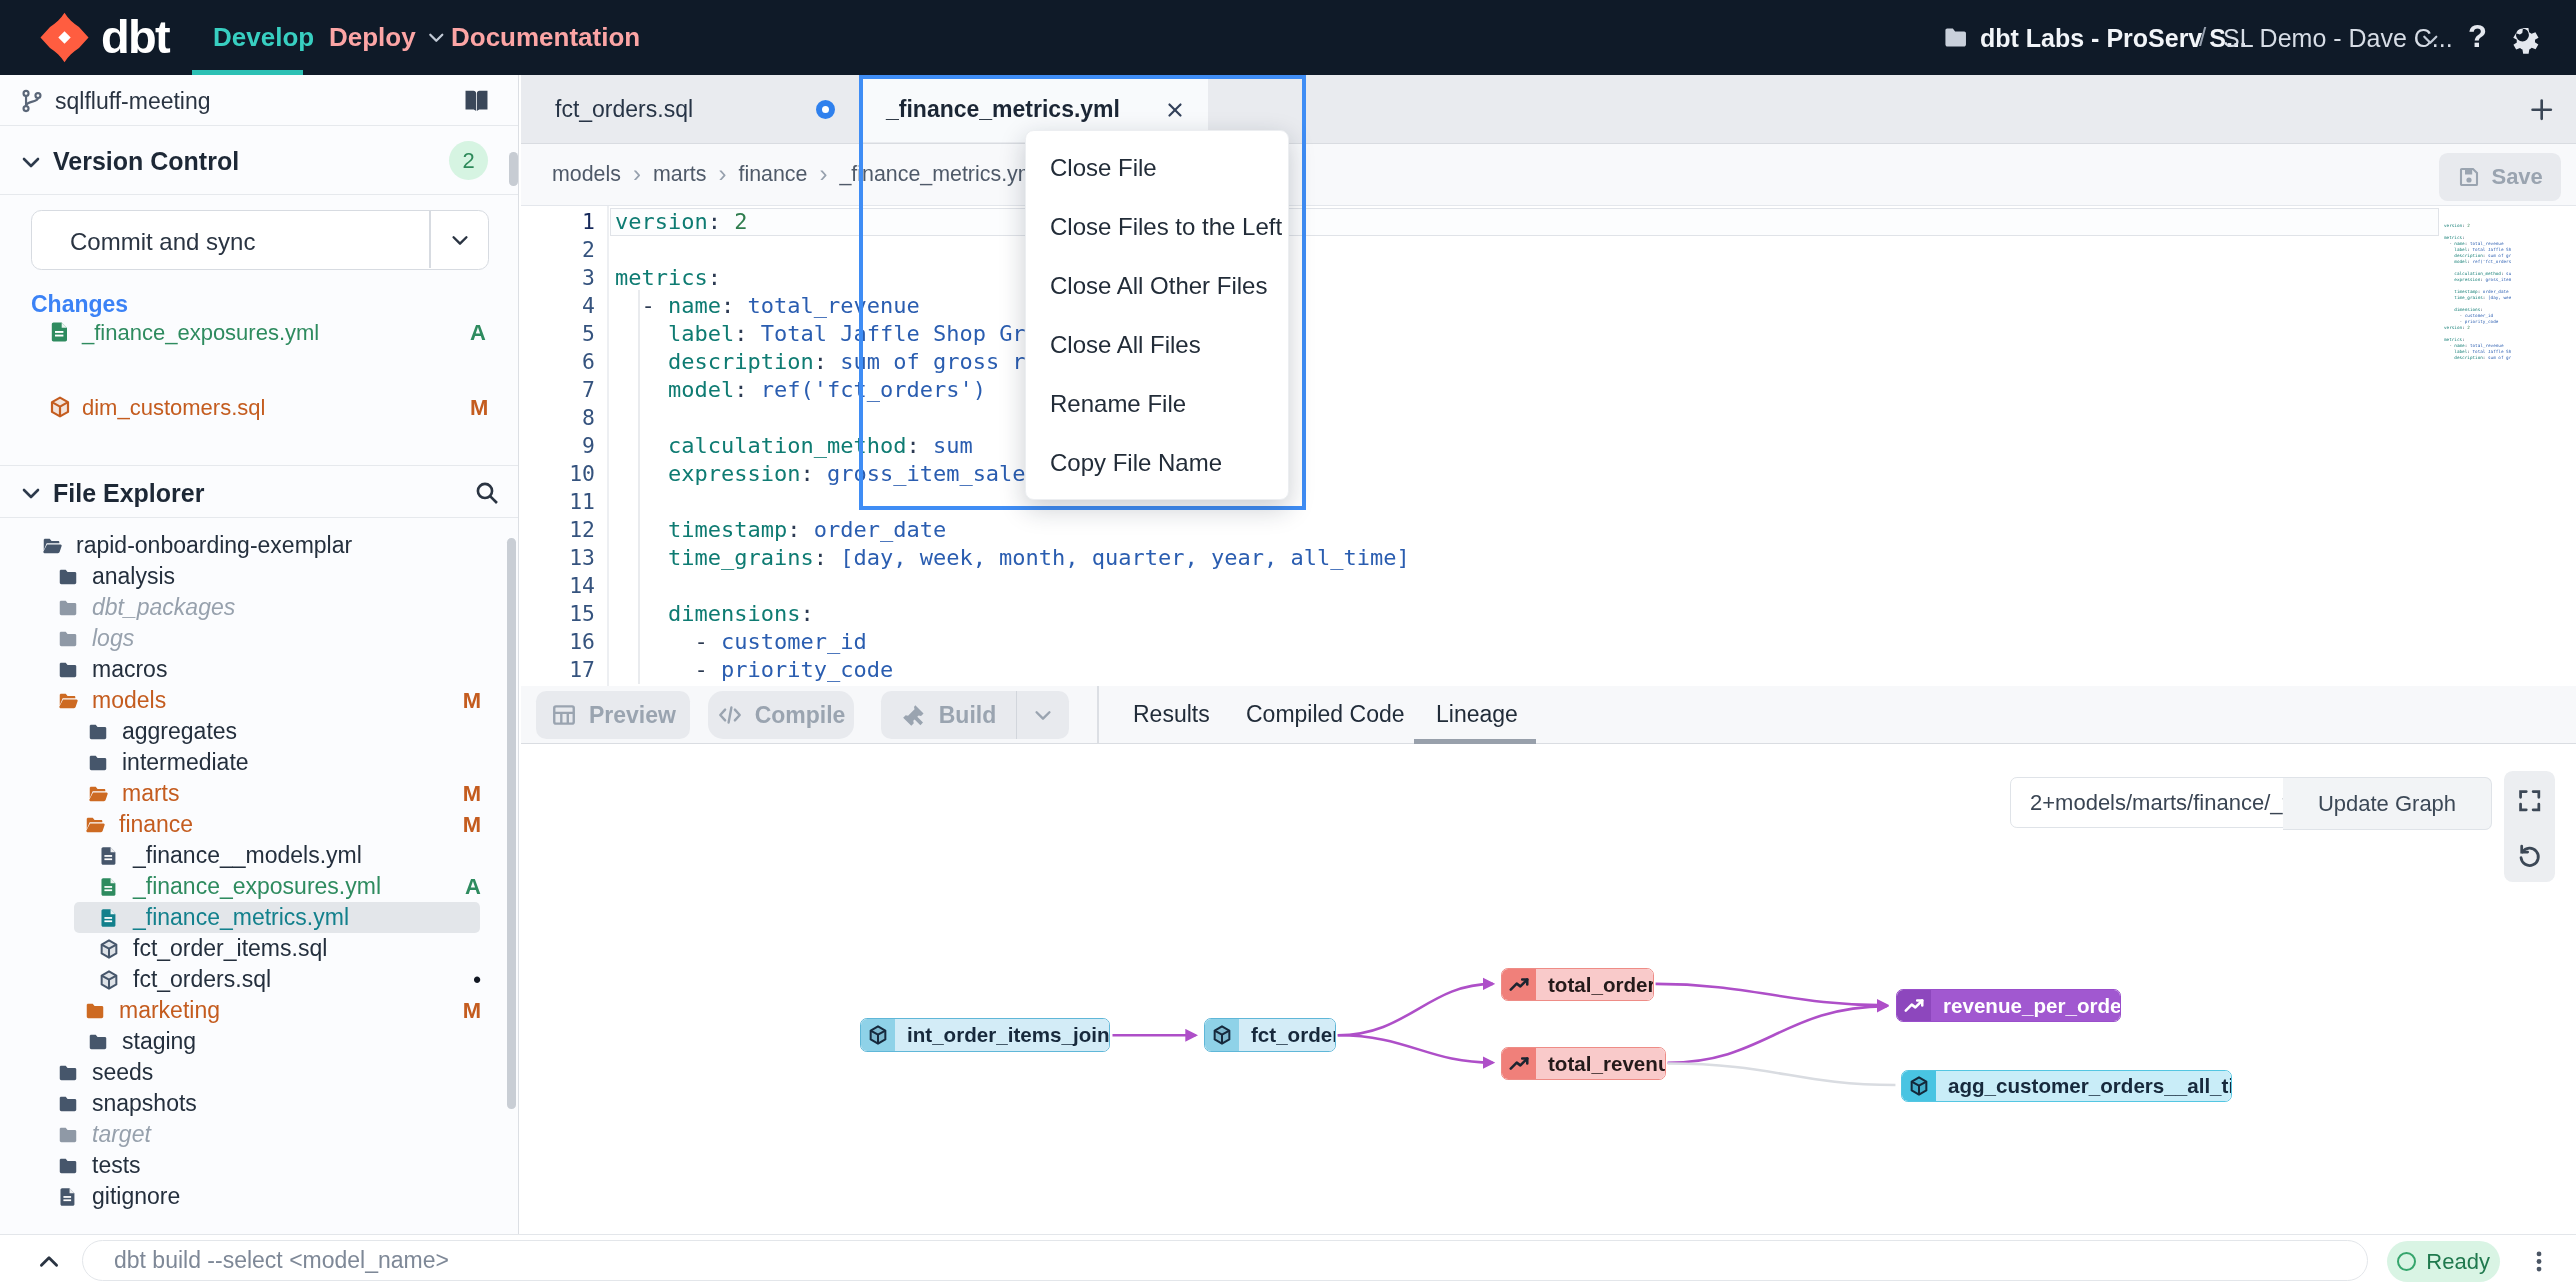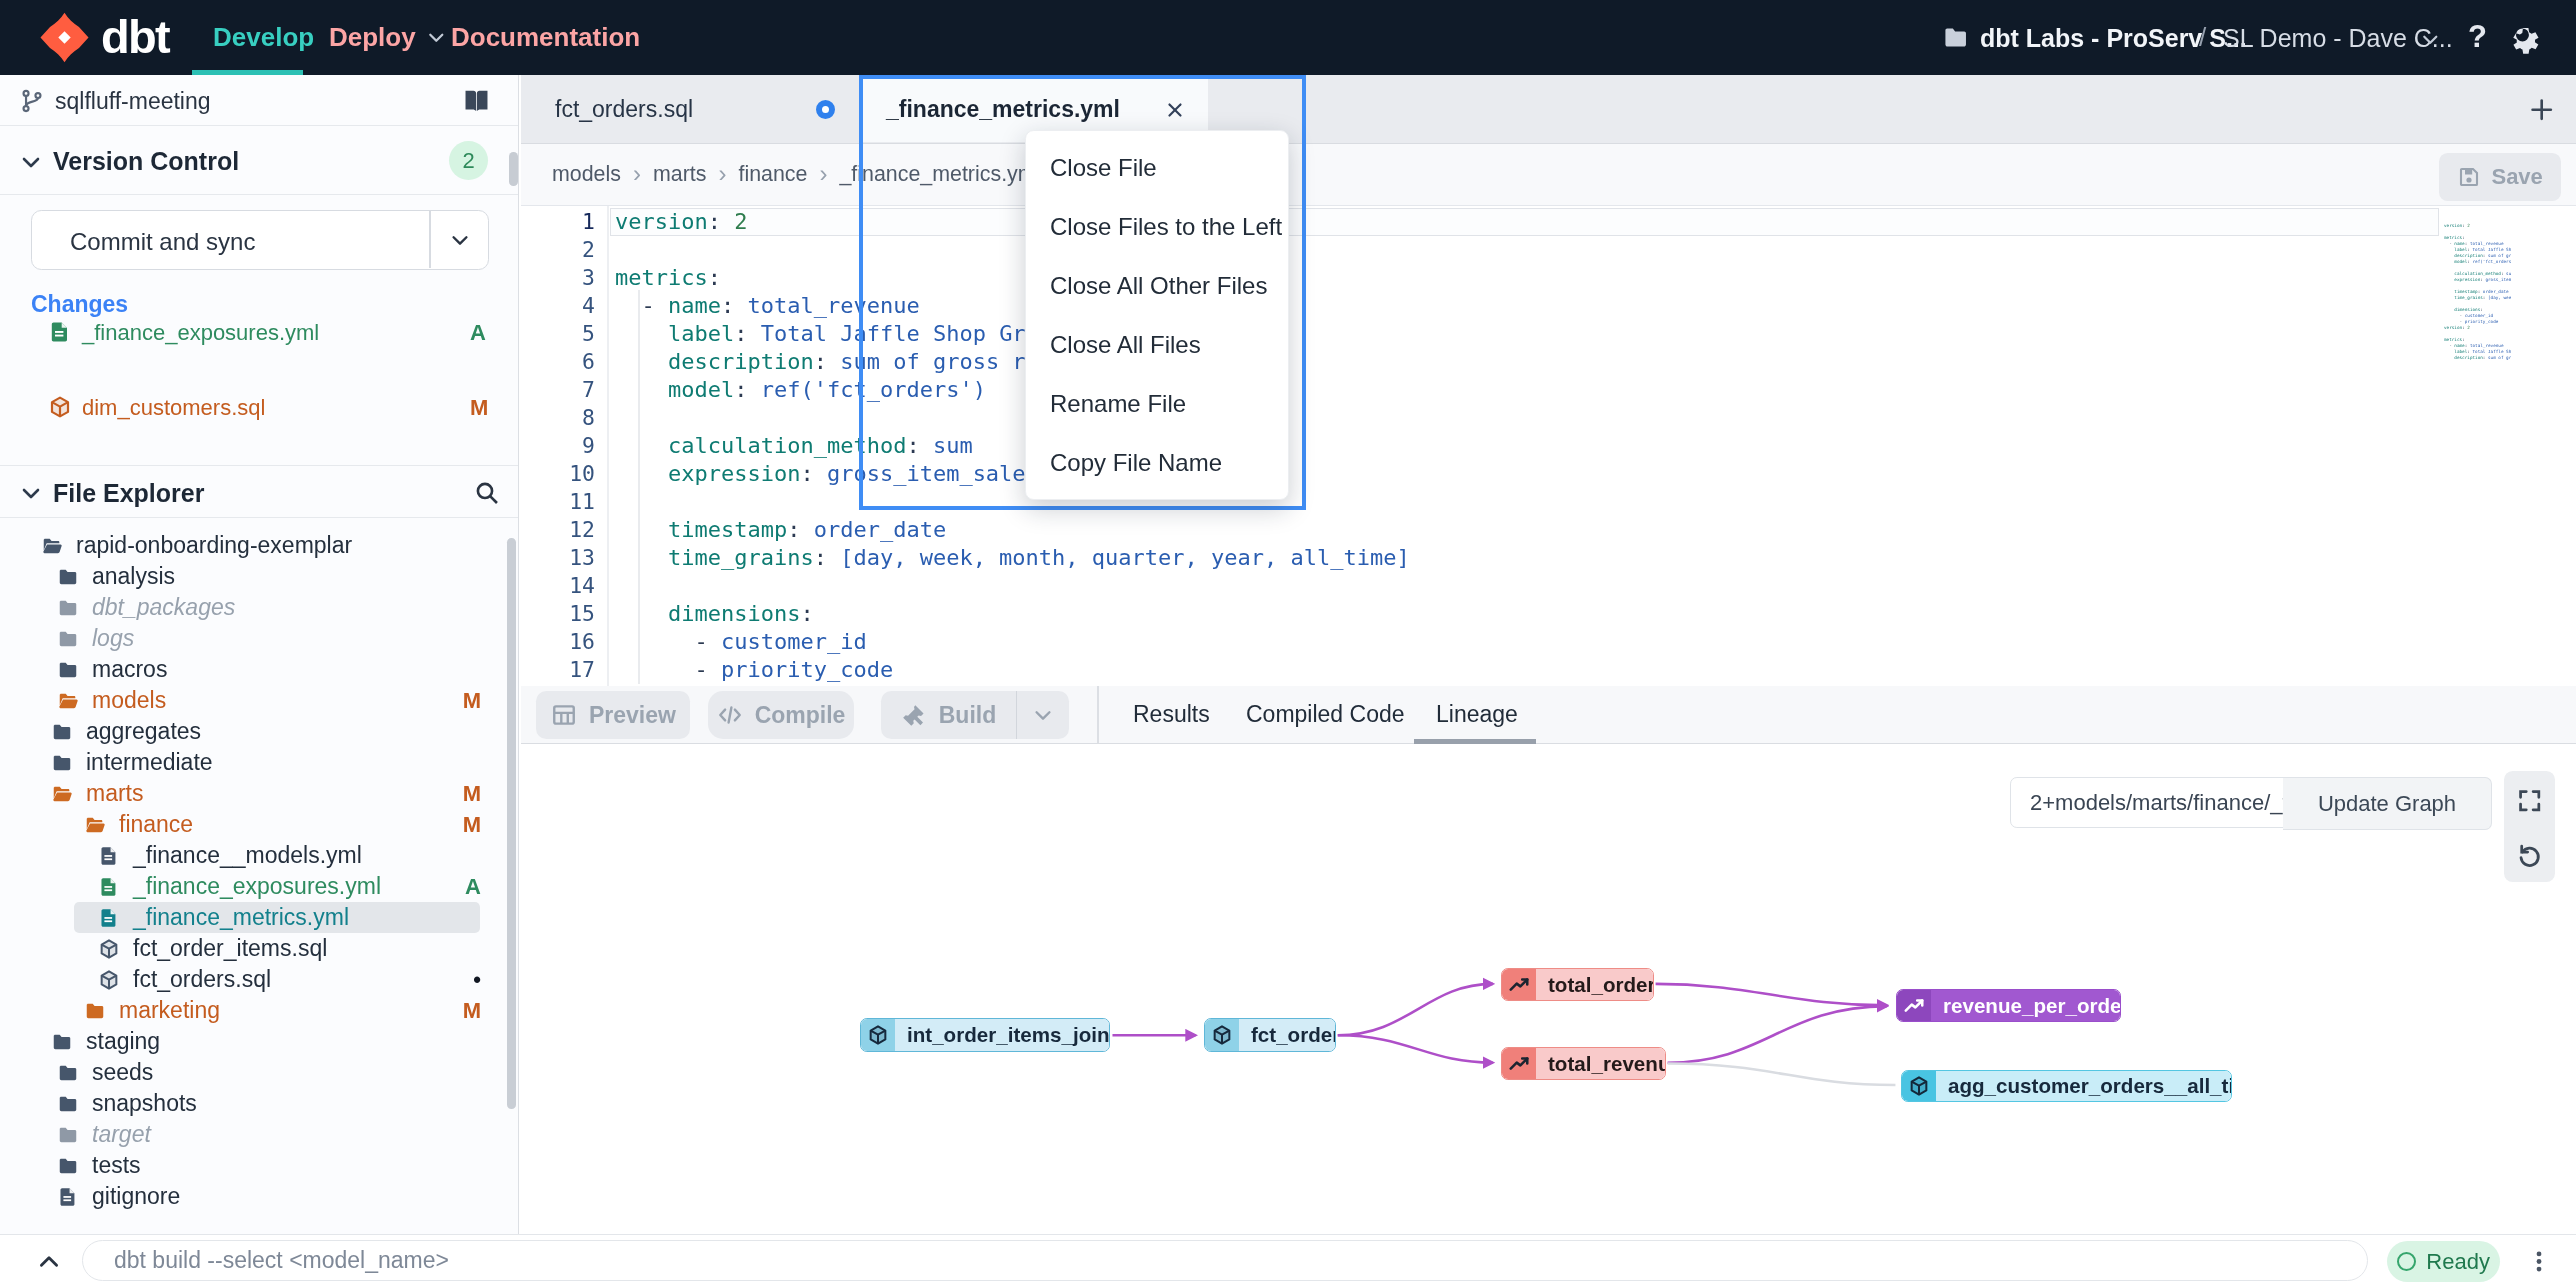--- a/index.html
+++ b/index.html
@@ -50,21 +50,21 @@
   .chg-green, .chg-green .ficon { color:#2e8b5f; }
   .chg-orange, .chg-orange .ficon { color:#c45c1f; }
   .fe-row { left:0; top:390px; width:519px; height:53px; border-top:1.7px solid #e6e9ed; border-bottom:1.7px solid #e6e9ed; }
   .fe-chev { left:19px; top:15.4px; width:24px; height:24px; color:#2d3a4c; }
   .fe-title { left:53px; top:13px; font-size:25px; font-weight:bold; color:#1d2836; }
   .fe-search { left:473px; top:13px; width:27.4px; height:27.4px; color:#2a3442; }
   .tree { left:0; top:443px; width:519px; height:716px; padding-top:12px; }
   .trow { position:relative; height:31px; display:flex; align-items:center; font-size:23px; color:#242f3d; }
   .trow .ticon { width:26px; height:22px; margin-right:11px; color:#46566b; flex:none; }
   .trow .tbadge { position:absolute; right:38px; font-size:22px; font-weight:bold; }
-  .l0 { padding-left:39px; } .l1 { padding-left:55px; } .l2 { padding-left:49px; }
+  .l0 { padding-left:39px; } .l1 { padding-left:55px; } .l2 { padding-left:85px; }
   .l3 { padding-left:82px; } .l4 { padding-left:96px; }
   .c-orange { color:#c45c1f; } .c-orange .ticon { color:#cd6a22; }
   .c-green { color:#2e8b5f; } .c-green .ticon { color:#2e8b5f; }
   .c-teal { color:#13808c; } .c-teal .ticon { color:#13808c; }
   .c-muted { color:#97a1ad; font-style:italic; } .c-muted .ticon { color:#8f99a6; }
   .b-orange { color:#c45c1f; } .b-green { color:#2e8b5f; } .b-dot { color:#111722; font-size:26px; }
   .trow.sel::before { content:""; position:absolute; left:74px; right:39px; top:0; bottom:0; background:#e3e6ea; border-radius:5.1px; z-index:-1; }
   .trow { z-index:0; }
   .sb-thumb1 { left:509px; top:77px; width:8.6px; height:34px; background:#c7ccd3; border-radius:4.3px; }
   .sb-thumb2 { left:507px; top:463px; width:8.6px; height:571px; background:#c9ced5; border-radius:4.3px; }

